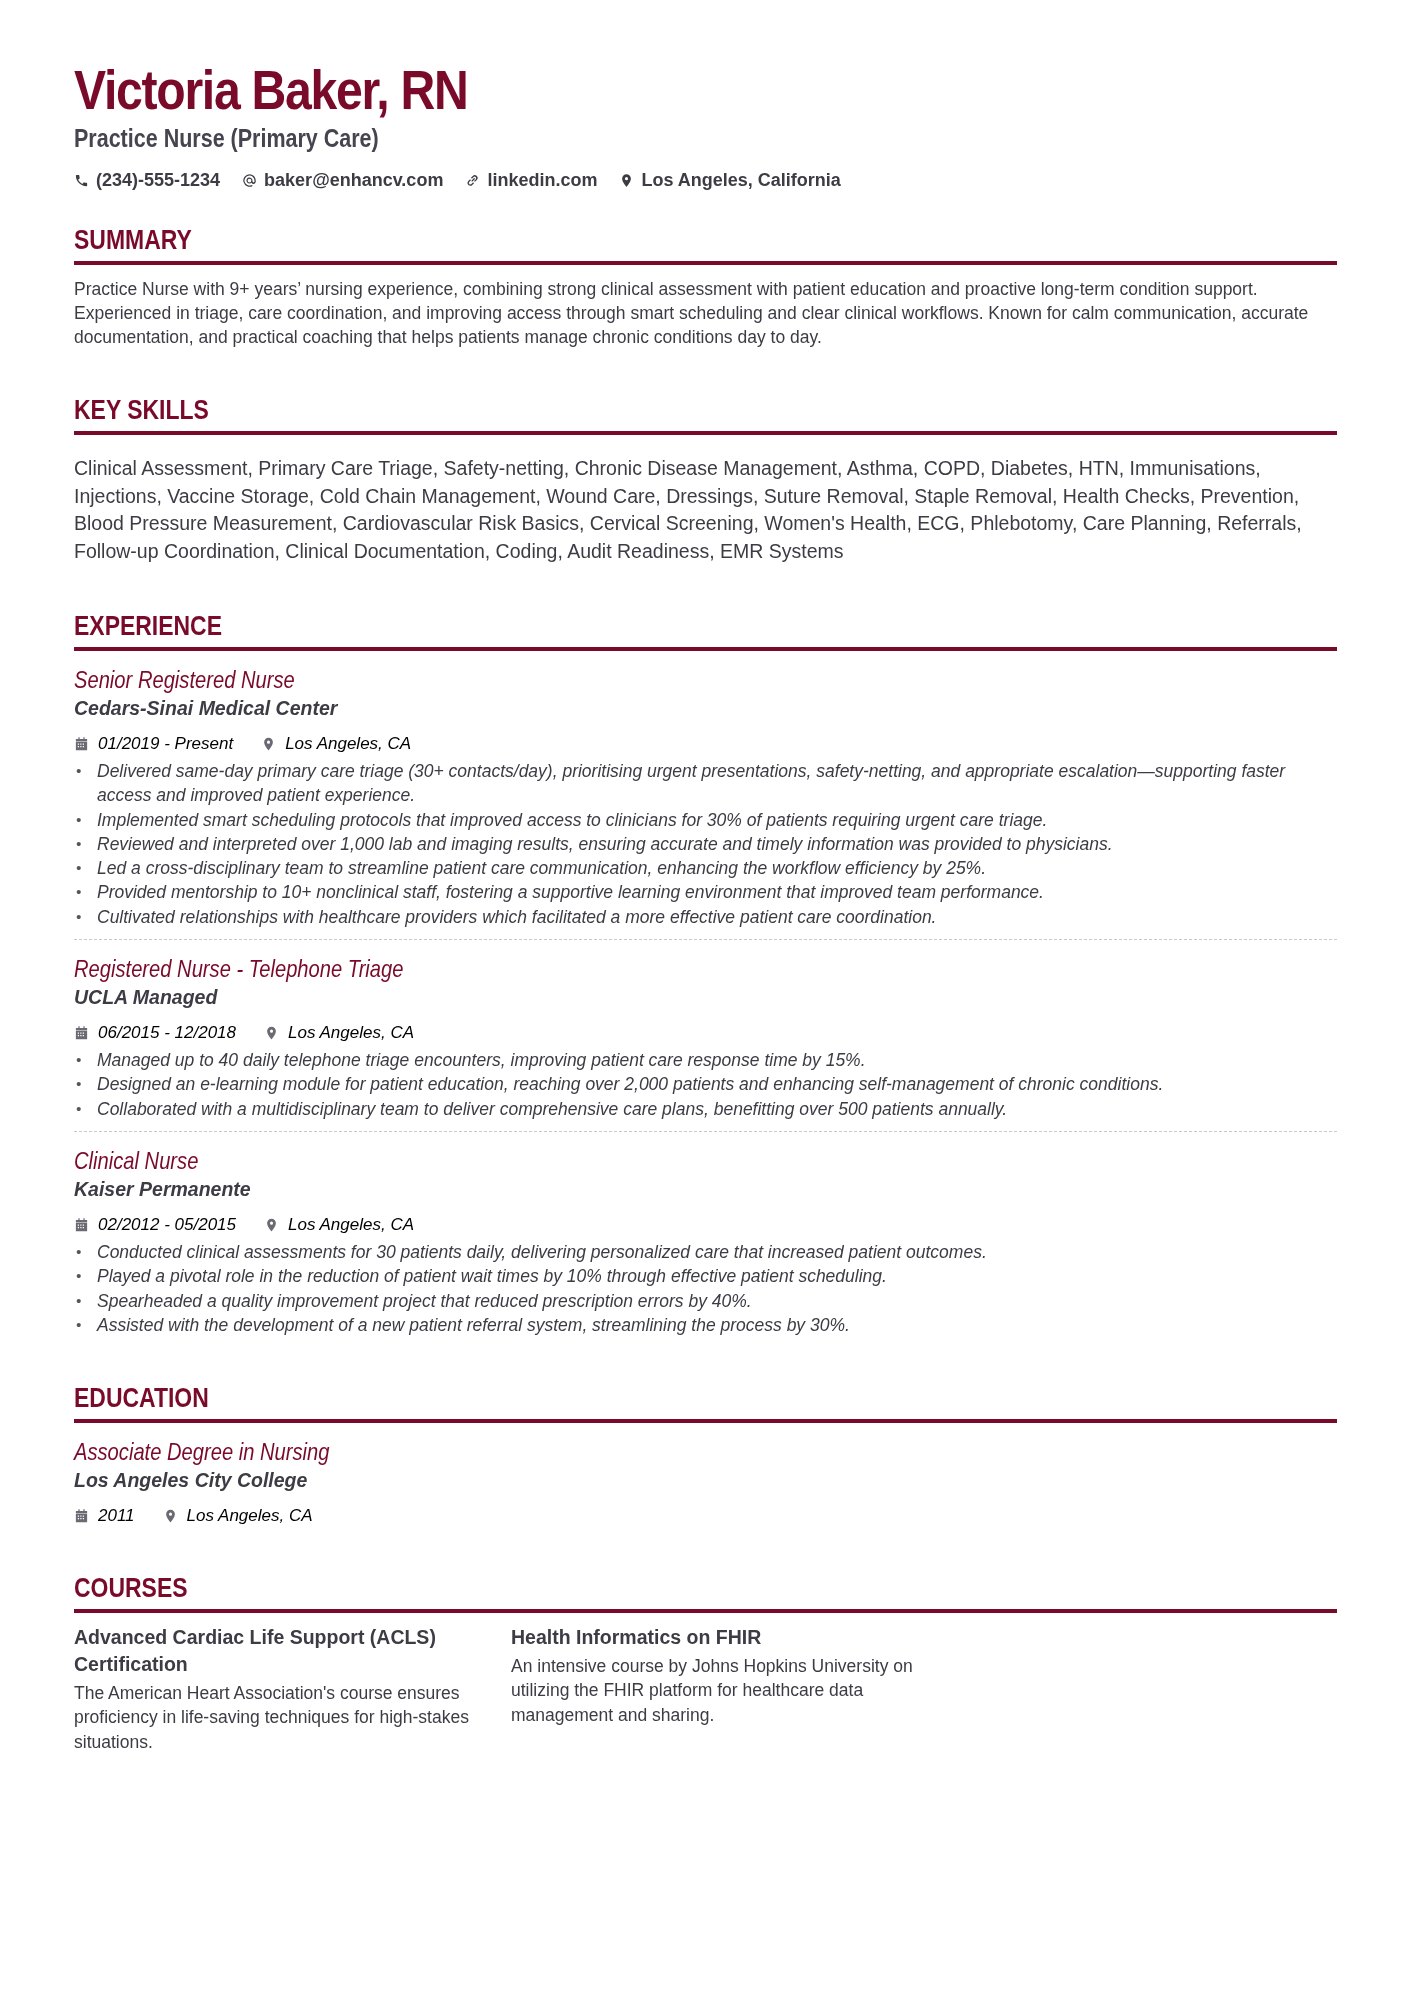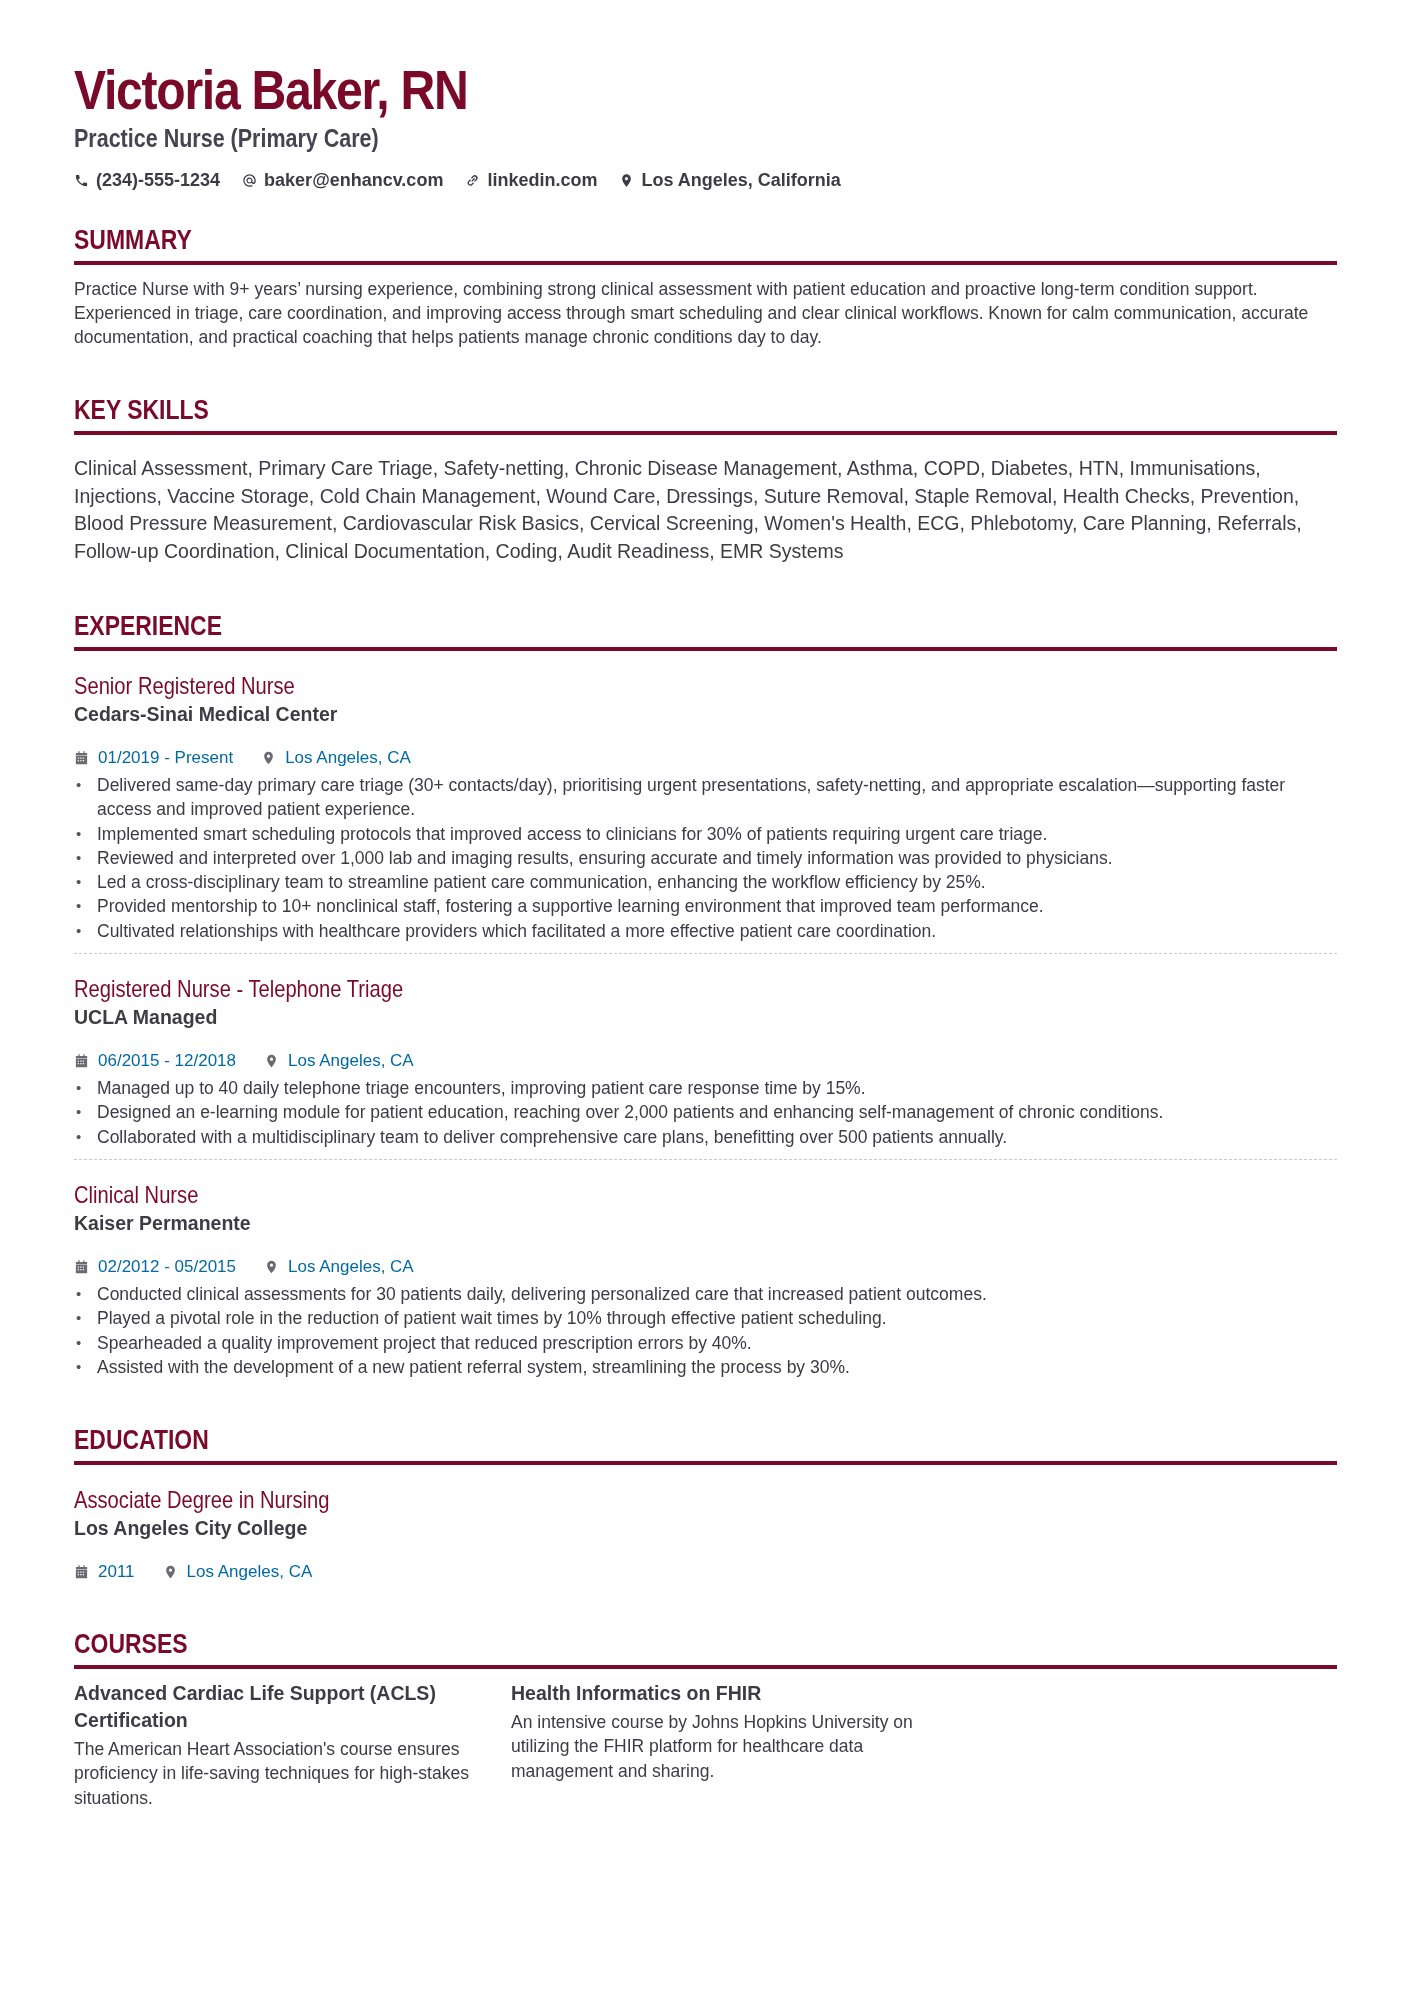--- a/index.html
+++ b/index.html
@@ -9,24 +9,24 @@
   .name { font-family: "Liberation Sans", sans-serif; font-weight: 700; font-size: 56px; line-height: 64px; color: #7a0a2a; letter-spacing: -1.5px; transform: scaleX(0.86); transform-origin: left; white-space: nowrap; }
   .headline { font-weight: 700; font-size: 25px; line-height: 32px; color: #46444f; transform: scaleX(0.86); transform-origin: left; white-space: nowrap; margin-top: 0px; }
   .contacts { display: flex; gap: 22px; margin-top: 16px; font-size: 18px; font-weight: 700; color: #3d3b44; align-items: center; }
   .contact { display: flex; align-items: center; gap: 7px; white-space: nowrap; }
   .contact svg { width: 15px; height: 15px; fill: #3d3b44; }
   .section { margin-top: 30px; }
   .section-title { font-weight: 700; font-size: 28px; line-height: 34px; color: #7a0a2a; transform: scaleX(0.82); transform-origin: left; white-space: nowrap; letter-spacing: 0px; }
   .rule { height: 4px; background: #7a0a2a; margin-top: 4px; }
   .summary-text { font-size: 17.5px; line-height: 24px; color: #3d3b44; margin-top: 12px; }
   .skills-text { font-size: 19.5px; line-height: 27.5px; color: #3d3b44; margin-top: 20px; }
-  .entry { padding-top: 20px; }
+  .entry { padding-top: 14px; font-style: italic; }
   .entry-title { font-size: 24px; line-height: 30px; color: #7a0a2a; transform: scaleX(0.84); transform-origin: left; white-space: nowrap; }
   .entry-org { font-size: 19.5px; font-weight: 700; line-height: 26px; color: #3d3b44; margin-top: 0; }
-  .meta { display: flex; gap: 28px; margin-top: 20px; font-size: 17px; line-height: 22px; color: #0369a1; align-items: center; }
+  .meta { display: flex; gap: 28px; margin-top: 12px; font-size: 17px; line-height: 22px; color: #000000; align-items: center; }
   .meta-item { display: flex; align-items: center; gap: 9px; }
   .meta-item svg { width: 15px; height: 16px; fill: #6b6a72; }
   ul.bullets { list-style: none; margin-top: 4px; }
   ul.bullets li { position: relative; padding-left: 23px; font-size: 17.5px; line-height: 24.3px; color: #3d3b44; }
   ul.bullets li::before { content: "•"; position: absolute; left: 2px; top: 0; color: #555; font-size: 15px; }
   .dash { border-top: 1.5px dashed #c9c9cc; margin-top: 10px; }
   .courses { display: flex; gap: 0; margin-top: 11px; }
   .course { width: 437px; }
   .course-title { font-size: 19.5px; font-weight: 700; line-height: 27px; color: #3d3b44; }
   .course-desc { font-size: 17.5px; line-height: 24.3px; color: #3d3b44; margin-top: 3px; }

